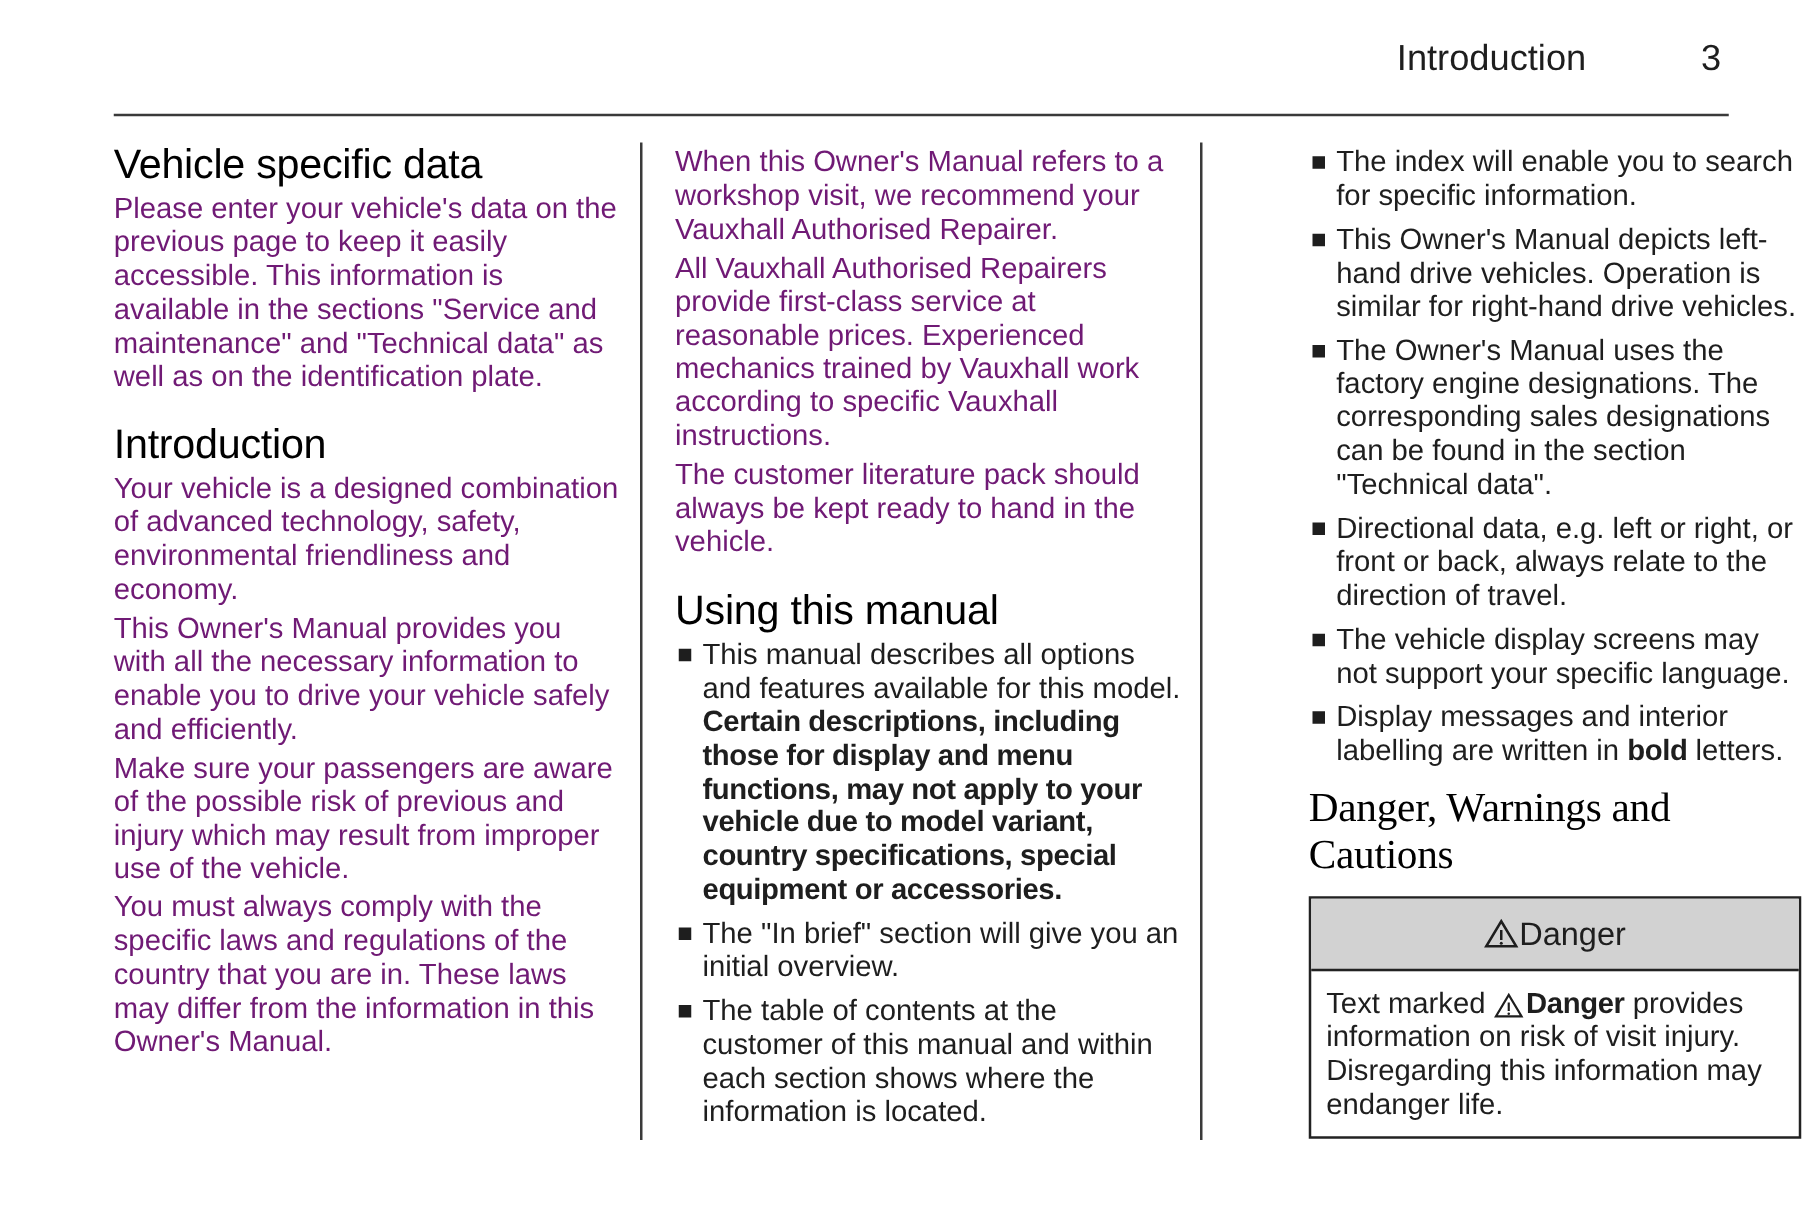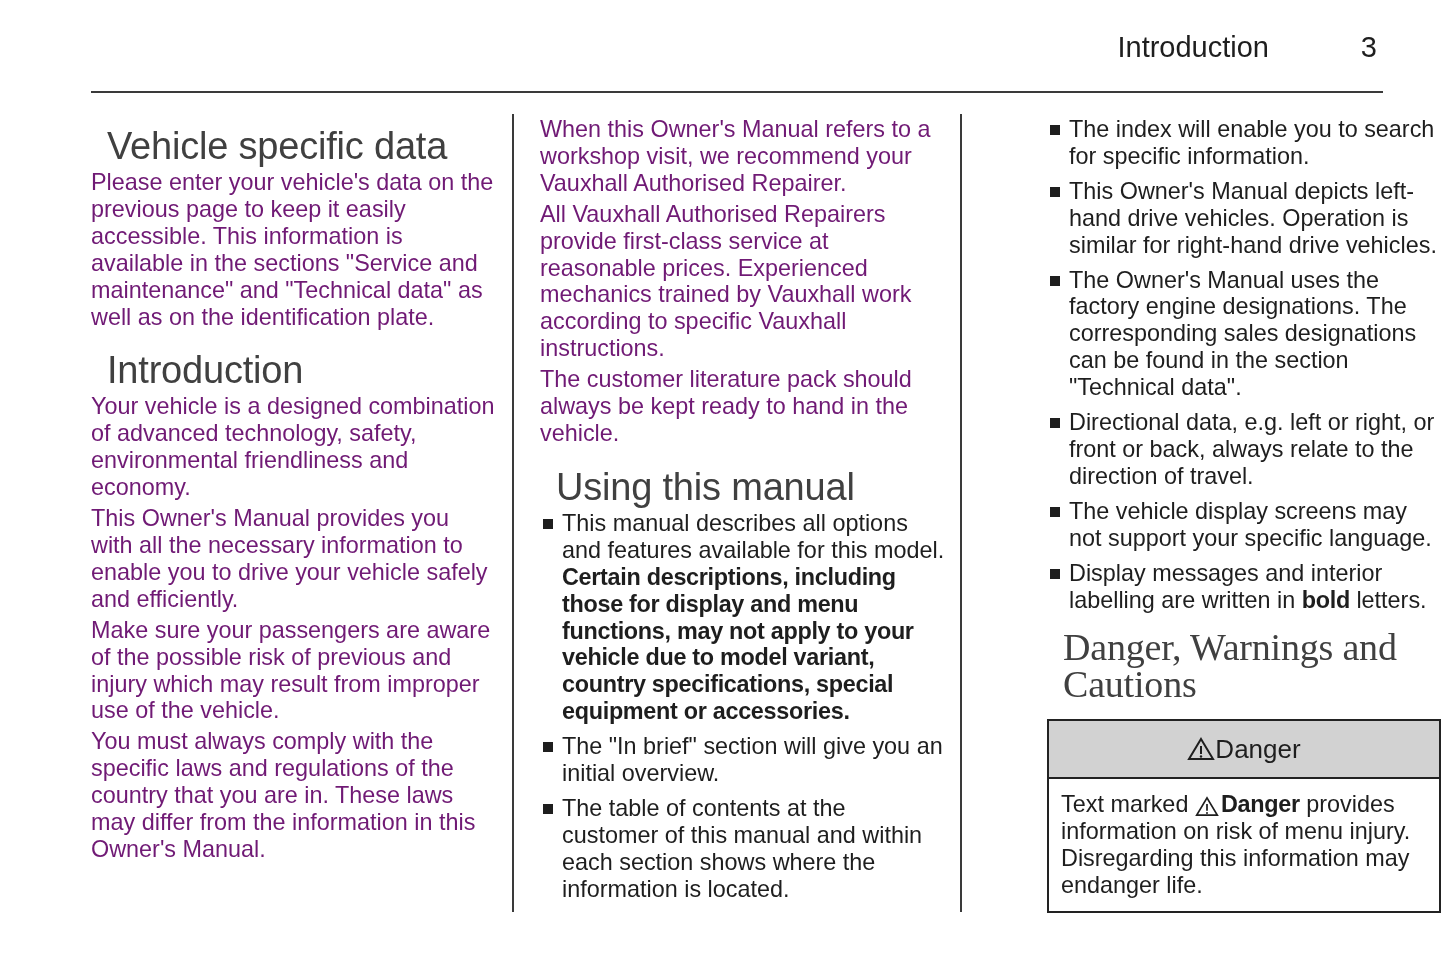--- a/index.html
+++ b/index.html
@@ -55,25 +55,25 @@
     }
     .col {
       position: absolute;
       top: 112px;
     }
     .col1 { left: 91px; width: 405px; }
     .col2 { left: 540px; width: 405px; }
     .col3 { left: 1047px; width: 396px; }
 
     h2 {
-      margin: 16px;
+      margin: 0;
       font-weight: normal;
-      font-size: 38px;
+      font-size: 33px;
       line-height: 37px;
-      color: #404040;
+      color: #000000;
       letter-spacing: -0.2px;
     }
     p {
       margin: 0;
       font-size: 23.4px;
       line-height: 26.9px;
       color: #701a75;
     }
     .para-gap { margin-top: 4px; }
     .section-gap { margin-top: 22px; }
@@ -208,16 +208,16 @@
         <line x1="14" y1="9" x2="14" y2="17" stroke="#1e1e1e" stroke-width="2"></line>
         <circle cx="14" cy="19.5" r="1.2" fill="#1e1e1e"></circle>
       </svg>
       <span>Danger</span>
     </div>
     <div class="danger-body">
       <span>Text marked </span><svg class="warn-icon" width="24" height="21" viewBox="0 0 28 24">
         <polygon points="14,2 26,22 2,22" fill="none" stroke="#1e1e1e" stroke-width="2"></polygon>
         <line x1="14" y1="9" x2="14" y2="17" stroke="#1e1e1e" stroke-width="2"></line>
         <circle cx="14" cy="19.5" r="1.2" fill="#1e1e1e"></circle>
-      </svg><span class="bold">Danger</span><span> provides information on risk of menu injury. Disregarding this information may endanger life.</span>
+      </svg><span class="bold">Danger</span><span> provides information on risk of visit injury. Disregarding this information may endanger life.</span>
     </div>
   </div>
 </div>
 
 </body></html>

